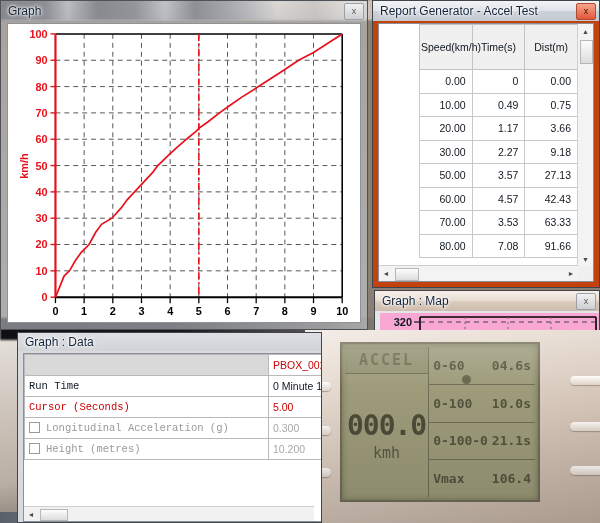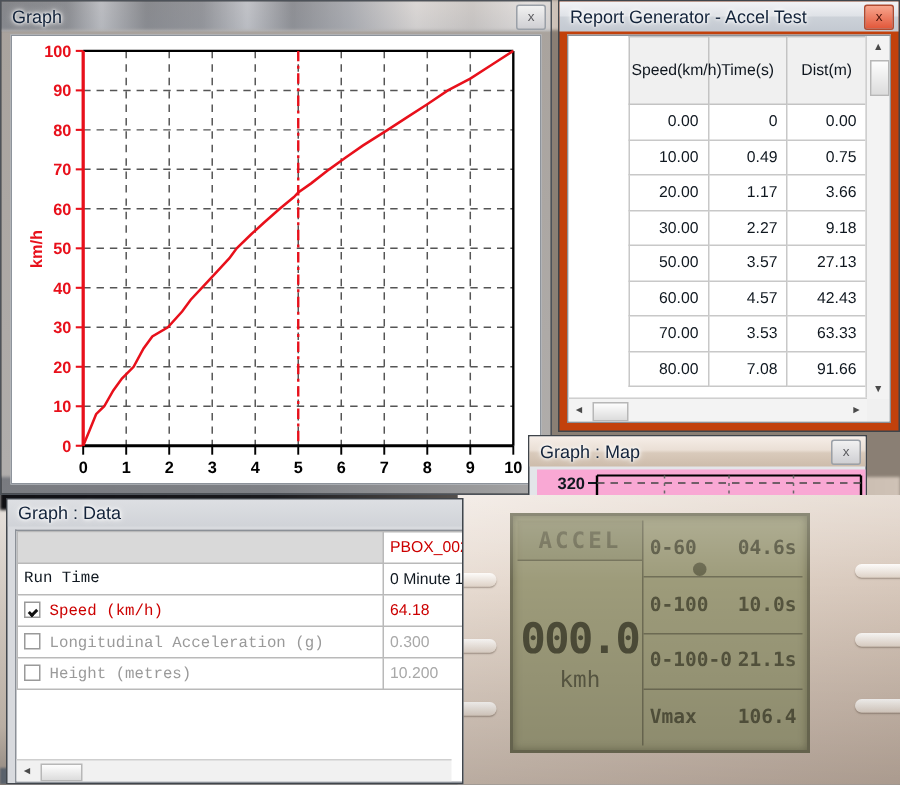--- a/index.html
+++ b/index.html
@@ -97,30 +97,30 @@
   .hscroll{
     position:absolute;left:0;bottom:0;right:15px;height:15px;
     background:#f3f3f3;border-top:1px solid #cfcfcf;
   }
   .sb-arrow{position:absolute;font-size:7px;color:#4a4a4a;line-height:1;
     display:flex;align-items:center;justify-content:center;}
   .sb-thumb{background:linear-gradient(180deg,#fdfdfd,#dcdcdc);border:1px solid #b7b7b7;position:absolute;}
   .sb-corner{position:absolute;right:0;bottom:0;width:15px;height:15px;background:#f0f0f0;}
 
   
-  #map-win{left:352px;top:290px;width:226px;height:68px;
+  #map-win{left:374px;top:290px;width:226px;height:68px;
     background:#e3e5e9;border:1px solid #3f444a;}
   #map-win .titlebar{
     background:linear-gradient(180deg,#f6eee8 0%,#eadfd5 45%,#d9cabb 55%,#cdbcab 100%);
   }
   #map-body{position:absolute;left:5px;top:22px;right:0;bottom:0;background:#f9a8d4;overflow:hidden;}
   #map-svg{display:block;}
 
   
-  #data-win{left:4px;top:332px;width:305px;height:191px;
+  #data-win{left:17px;top:332px;width:305px;height:191px;
     background:#d8dade;border:1px solid #41464c;}
   #data-win .titlebar{
     height:18px;
     background:linear-gradient(180deg,rgba(245,246,248,0.18),rgba(190,195,202,0.3));
   }
   #data-body{
     position:absolute;left:5px;top:20px;right:0;bottom:0;
     background:#fff;border:1px solid #8b9097;border-right:none;box-sizing:border-box;overflow:hidden;
   }
   table.dat{border-collapse:collapse;width:304px;font-size:10.5px;table-layout:fixed;}
@@ -456,22 +456,22 @@
       <tbody id="dat-body">
           <tr>
             <td class="dat-name hdr-blank"></td>
             <td class="dat-val hdr-file">PBOX_002.DBN</td>
           </tr>
           <tr>
             <td class="dat-name"><span class="lbl-black">Run Time</span></td>
             <td class="dat-val val-black">0 Minute 10.10</td>
           </tr>
           <tr>
-            <td class="dat-name"><span class="cb on"></span><span class="lbl-red">Speed (km/h)</span></td>
-            <td class="dat-val val-red">64.18</td>
+            <td class="dat-name"><span class="lbl-red">Cursor (Seconds)</span></td>
+            <td class="dat-val val-red">5.00</td>
           </tr>
           <tr>
             <td class="dat-name"><span class="cb"></span><span class="lbl-grey">Longitudinal Acceleration (g)</span></td>
             <td class="dat-val val-grey">0.300</td>
           </tr>
           <tr>
             <td class="dat-name"><span class="cb"></span><span class="lbl-grey">Height (metres)</span></td>
             <td class="dat-val val-grey">10.200</td>
           </tr>
         </tbody>

